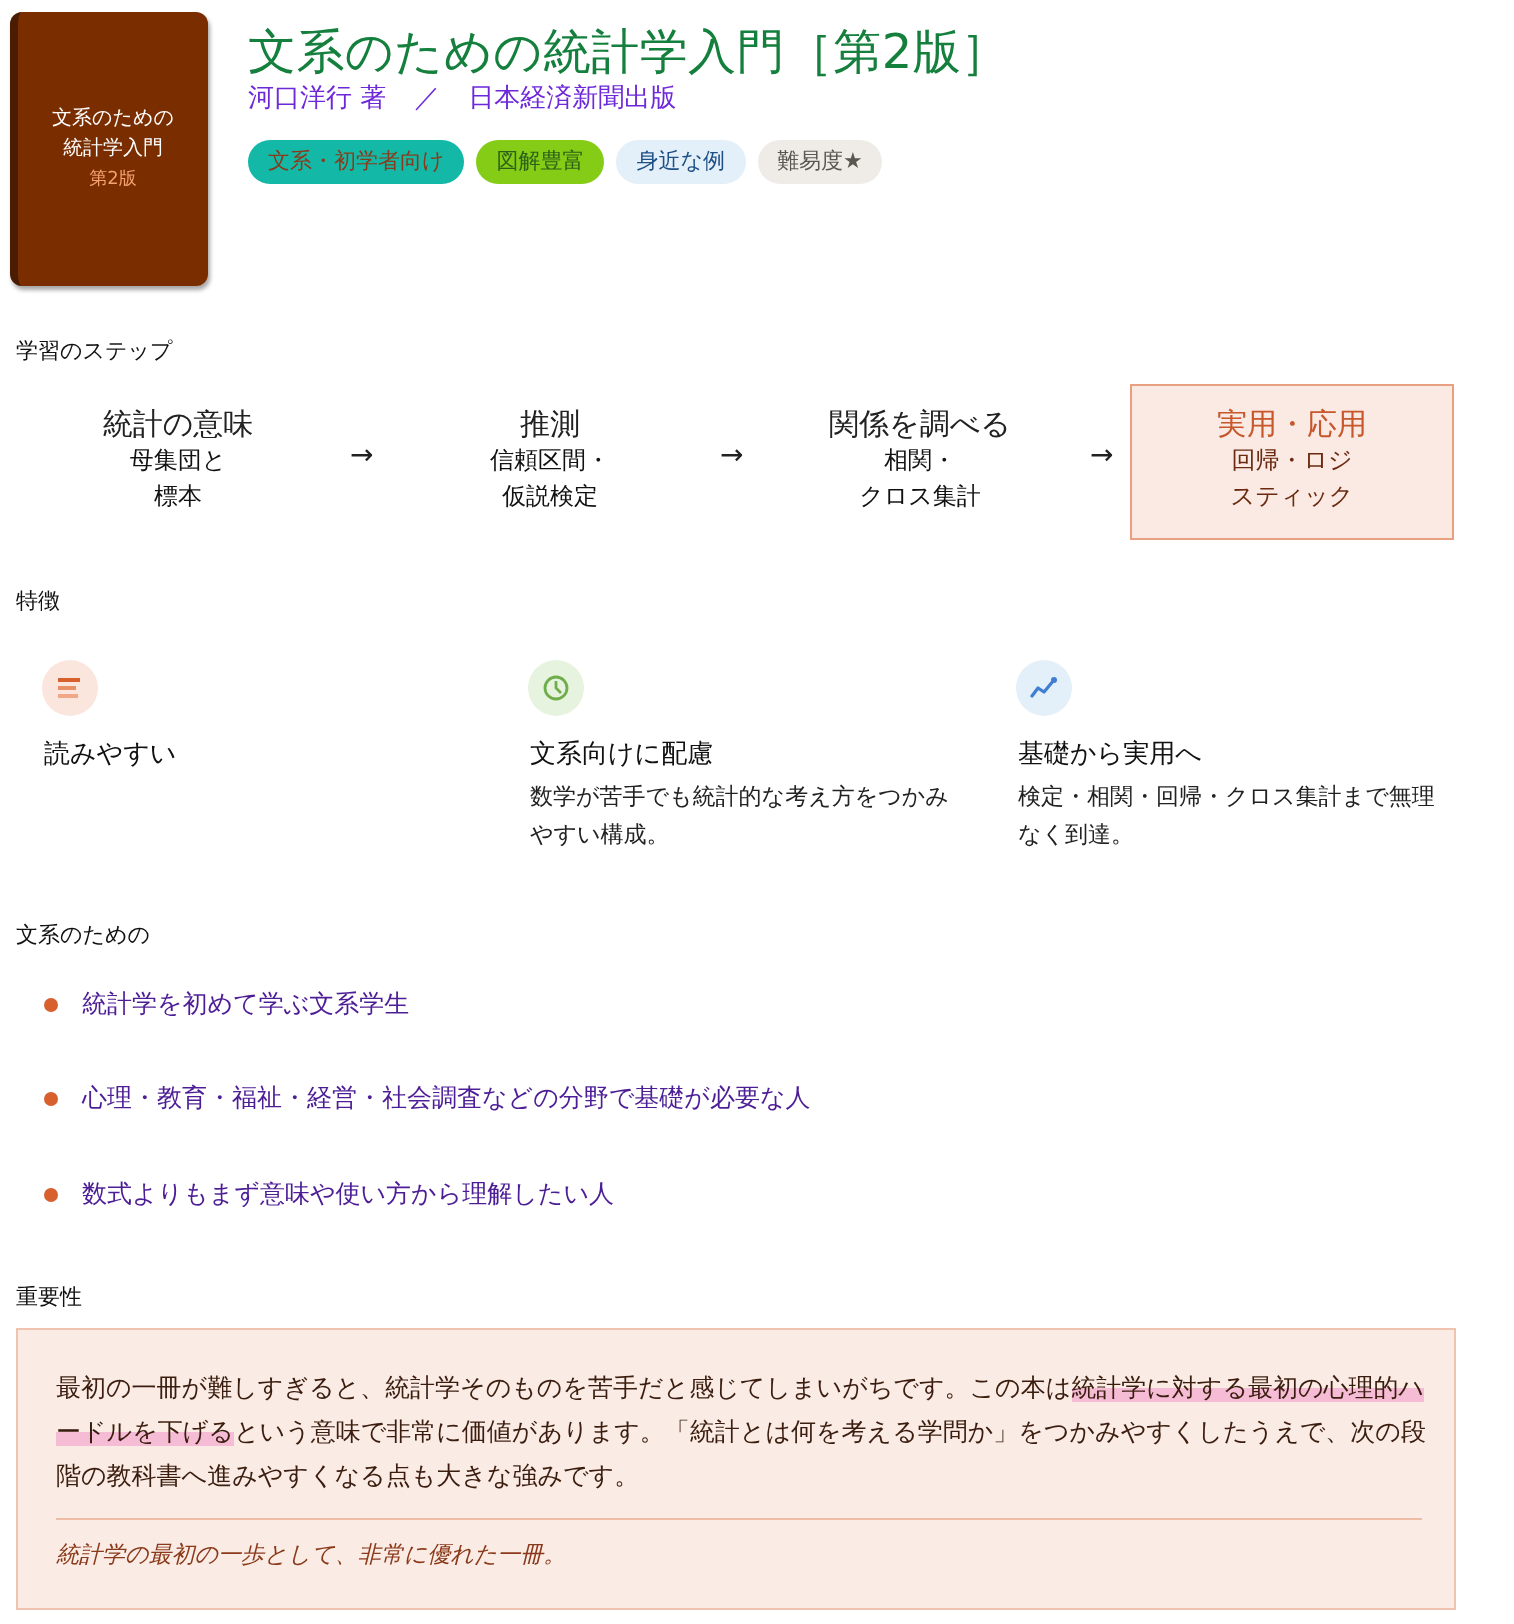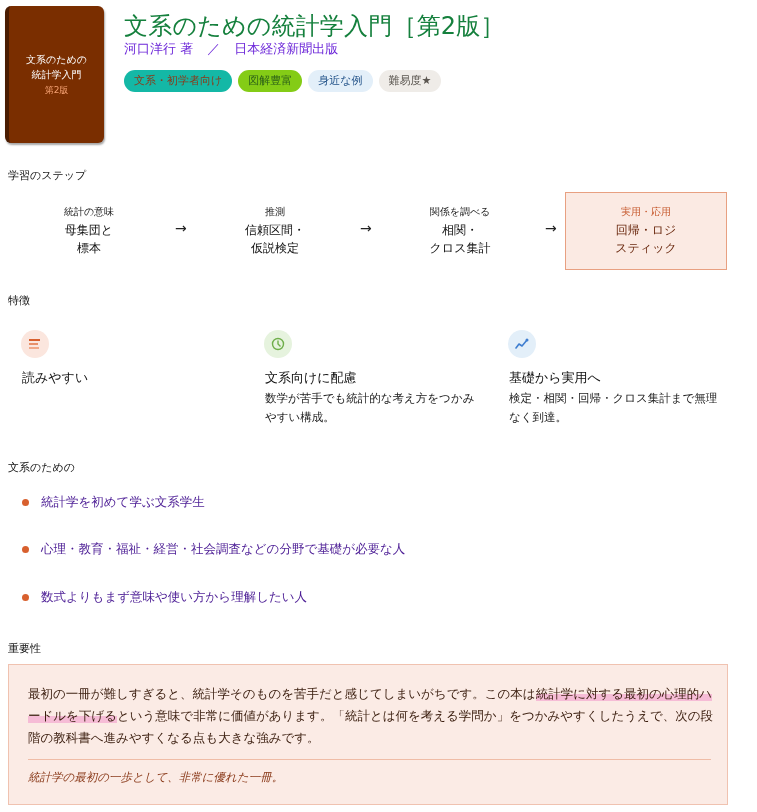--- a/index.html
+++ b/index.html
@@ -28,21 +28,21 @@
     .tag.t0 { background: #14b8a6; color: #8a3a1a; }
     .tag.t1 { background: #84cc16; color: #2d6118; }
     .tag.t2 { background: #e3eff9; color: #1e4f86; }
     .tag.t3 { background: #efece8; color: #5b5650; }
 
     .section-h { position: absolute; left: 8px; font-size: 11px; color: #111; }
 
     
     .steps { position: absolute; left: 8px; top: 192px; width: 720px; height: 78px; }
     .step { position: absolute; top: 0; width: 162px; height: 78px; display: flex; flex-direction: column; align-items: center; justify-content: center; text-align: center; }
-    .step .sub { font-size: 10px; line-height: 14px; color: #222; margin-bottom: 2px; }
+    .step .sub { font-size: 15px; line-height: 14px; color: #222; margin-bottom: 2px; }
     .step .main { font-size: 12px; line-height: 18px; color: #111; }
     .step.active { background: #fbeae3; border: 1.5px solid #e8a081; }
     .step.active .sub { color: #c6582c; }
     .step.active .main { color: #6b2a10; }
     .arrow { position: absolute; top: 28px; font-size: 14px; color: #222; }
 
     
     .features { position: absolute; left: 8px; top: 330px; width: 740px; height: 100px; }
     .feature { position: absolute; top: 0; width: 230px; }
     .feat-icon { width: 28px; height: 28px; border-radius: 14px; display: flex; align-items: center; justify-content: center; margin-left: 13px; }

